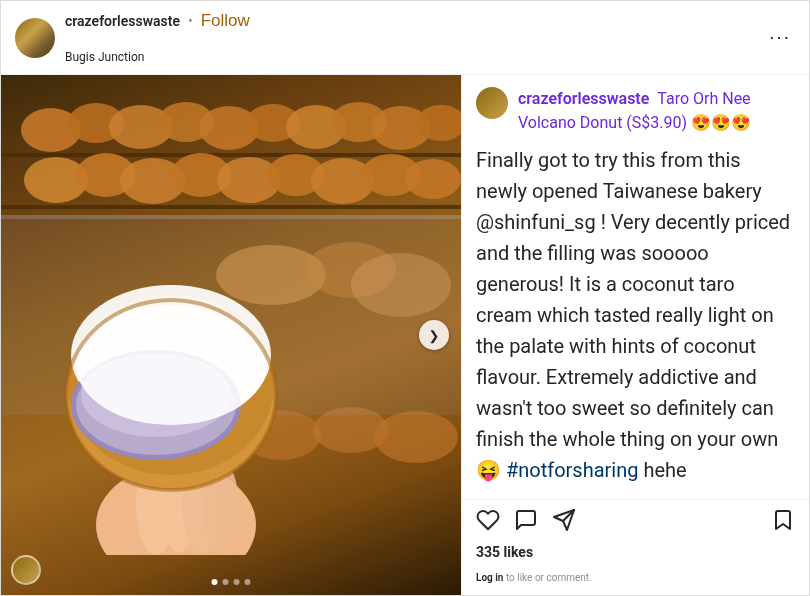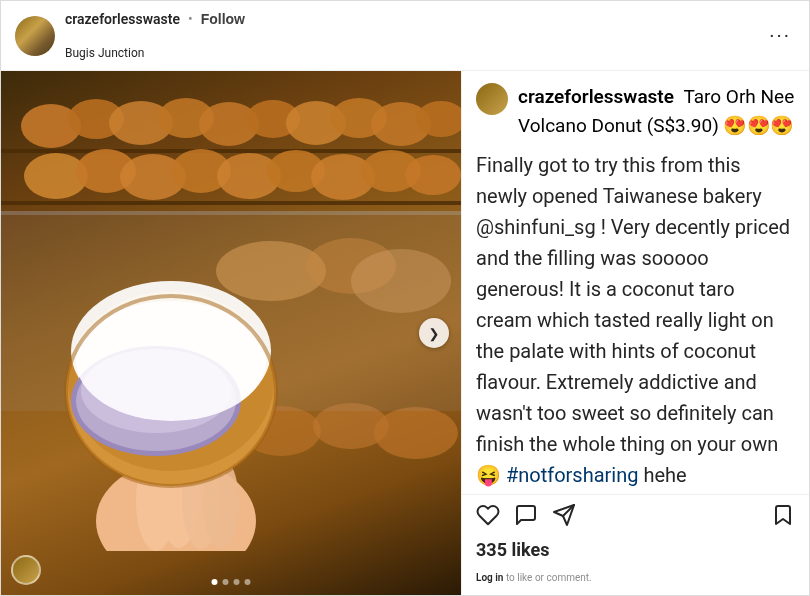--- a/index.html
+++ b/index.html
@@ -68,23 +68,23 @@
       font-size: 14px;
       color: #262626;
     }
 
     .dot-separator {
       color: #8e8e8e;
       font-size: 14px;
     }
 
     .follow-btn {
-      color: #404040;
-      font-weight: 700;
-      font-size: 14px;
+      color: #a16207;
+      font-weight: 400;
+      font-size: 17px;
       background: none;
       border: none;
       cursor: pointer;
       padding: 0;
     }
 
     .location {
       font-size: 12px;
       color: #262626;
       margin-top: 19px;
@@ -203,22 +203,22 @@
 
     .comment-avatar {
       width: 32px;
       height: 32px;
       border-radius: 50%;
       background: linear-gradient(135deg, #8B6914, #c8a04a);
       flex-shrink: 0;
     }
 
     .comment-text {
-      font-size: 19px;
-      color: #000000;
+      font-size: 16px;
+      color: #6d28d9;
       line-height: 1.5;
     }
 
     .comment-username {
       font-weight: 600;
     }
 
     .post-caption {
       font-size: 20px;
       color: #262626;
@@ -257,21 +257,21 @@
       margin-left: auto;
     }
 
     
     .post-meta {
       padding: 4px 14px 4px;
     }
 
     .likes-count {
       font-weight: 700;
-      font-size: 18px;
+      font-size: 14px;
       color: #262626;
     }
 
     .post-date {
       font-size: 10px;
       color: #8e8e8e;
       text-transform: uppercase;
       letter-spacing: 0.3px;
       margin-top: 2px;
     }

